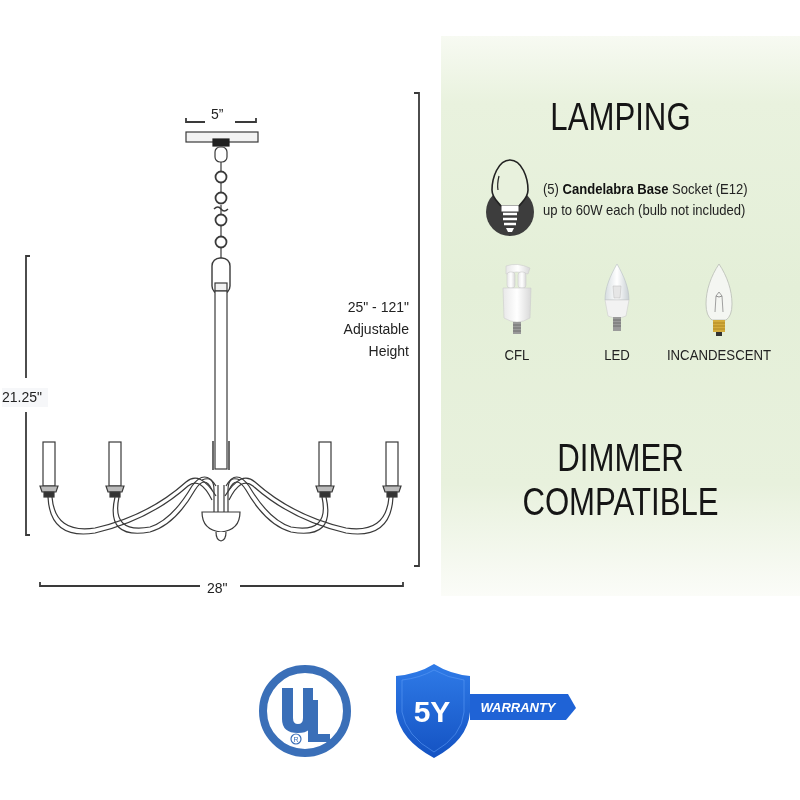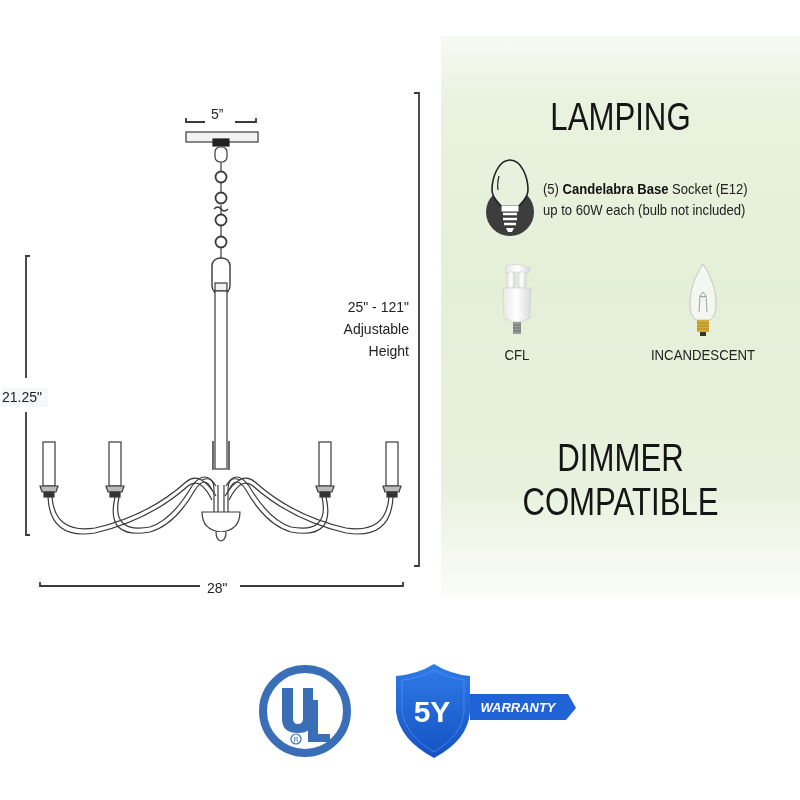--- a/index.html
+++ b/index.html
@@ -176,22 +176,39 @@
       <path d="M14 4 Q25 0 38 6 L36 12 Q25 8 14 12 Z" fill="url(#cflg)" stroke="#ccc" stroke-width="0.6"></path>
       <rect x="15" y="10" width="8" height="16" rx="3" fill="url(#cflg)" stroke="#ccc" stroke-width="0.6"></rect>
       <rect x="26" y="10" width="8" height="16" rx="3" fill="url(#cflg)" stroke="#ccc" stroke-width="0.6"></rect>
       <path d="M11 26 L39 26 L38 56 Q25 64 12 56 Z" fill="url(#cflg)" stroke="#ccc" stroke-width="0.6"></path>
       <rect x="21" y="60" width="8" height="12" fill="#9a9a9a"></rect>
       <path d="M21 63 L29 63 M21 66 L29 66 M21 69 L29 69" stroke="#666" stroke-width="0.8"></path>
     </svg>
     <div class="label">CFL</div>
   </div>
 
-
-  <div class="bulb-type" style="left:208px; width:50px;">
+  <div class="bulb-type" style="left:122px; width:50px;">
+    <svg width="50" height="80" viewBox="0 0 50 80">
+      <defs>
+        <linearGradient id="ledg" x1="0" x2="1">
+          <stop offset="0" stop-color="#d6dde0"></stop>
+            <stop offset="0.5" stop-color="#ffffff"></stop>
+            <stop offset="1" stop-color="#c9d0d4"></stop>
+        </linearGradient>
+      </defs>
+      <path d="M25 2 C18 14 13 26 13 38 L37 38 C37 26 32 14 25 2 Z" fill="url(#ledg)" stroke="#b8c0c4" stroke-width="0.6"></path>
+      <path d="M21 24 L29 24 L28 36 L22 36 Z" fill="#e6e6e6" stroke="#bbb" stroke-width="0.5"></path>
+      <path d="M13 38 L37 38 L34 54 Q25 58 16 54 Z" fill="#f2f2f2" stroke="#ccc" stroke-width="0.6"></path>
+      <rect x="21" y="55" width="8" height="14" fill="#9a9a9a"></rect>
+      <path d="M21 58 L29 58 M21 61 L29 61 M21 64 L29 64" stroke="#666" stroke-width="0.8"></path>
+    </svg>
+    <div class="label">LED</div>
+  </div>
+
+  <div class="bulb-type" style="left:224px; width:50px;">
     <svg width="50" height="80" viewBox="0 0 50 80">
       <path d="M25 2 C17 14 12 28 12 42 Q12 54 18 58 L32 58 Q38 54 38 42 C38 28 33 14 25 2 Z" fill="#f4f6f2" stroke="#b9bdb5" stroke-width="0.8"></path>
       <path d="M21 50 L22 34 L25 30 L28 34 L29 50" fill="none" stroke="#8a8a8a" stroke-width="0.8"></path>
       <path d="M22 34 Q25 36 28 34" fill="none" stroke="#777" stroke-width="0.8"></path>
       <rect x="19" y="58" width="12" height="12" fill="#d4ad3e"></rect>
       <path d="M19 61 L31 61 M19 64 L31 64 M19 67 L31 67" stroke="#a47f1c" stroke-width="0.8"></path>
       <rect x="22" y="70" width="6" height="4" fill="#333"></rect>
     </svg>
     <div class="label">INCANDESCENT</div>
   </div>

